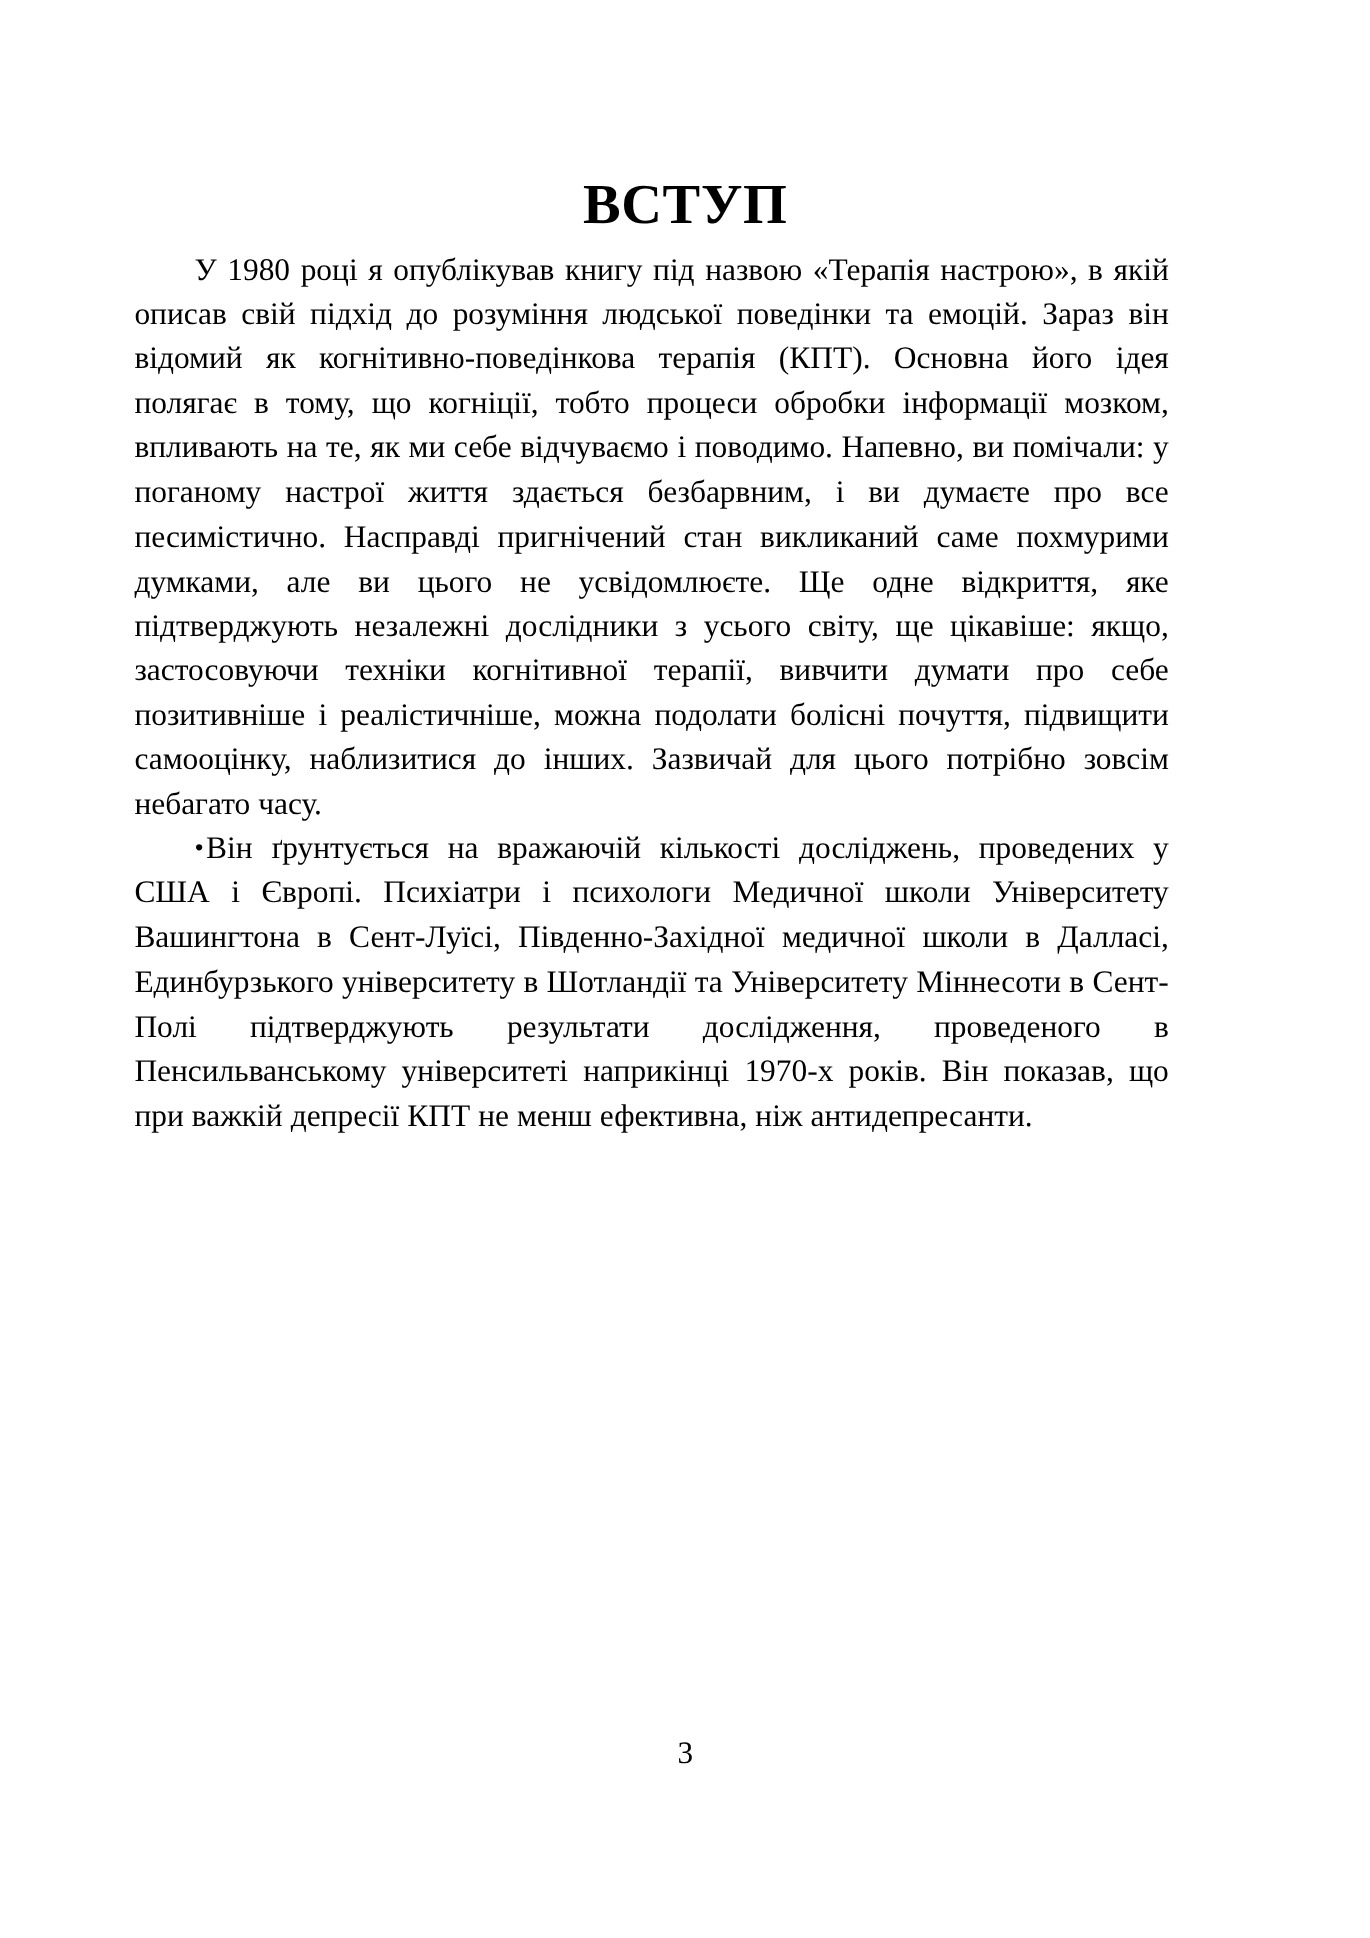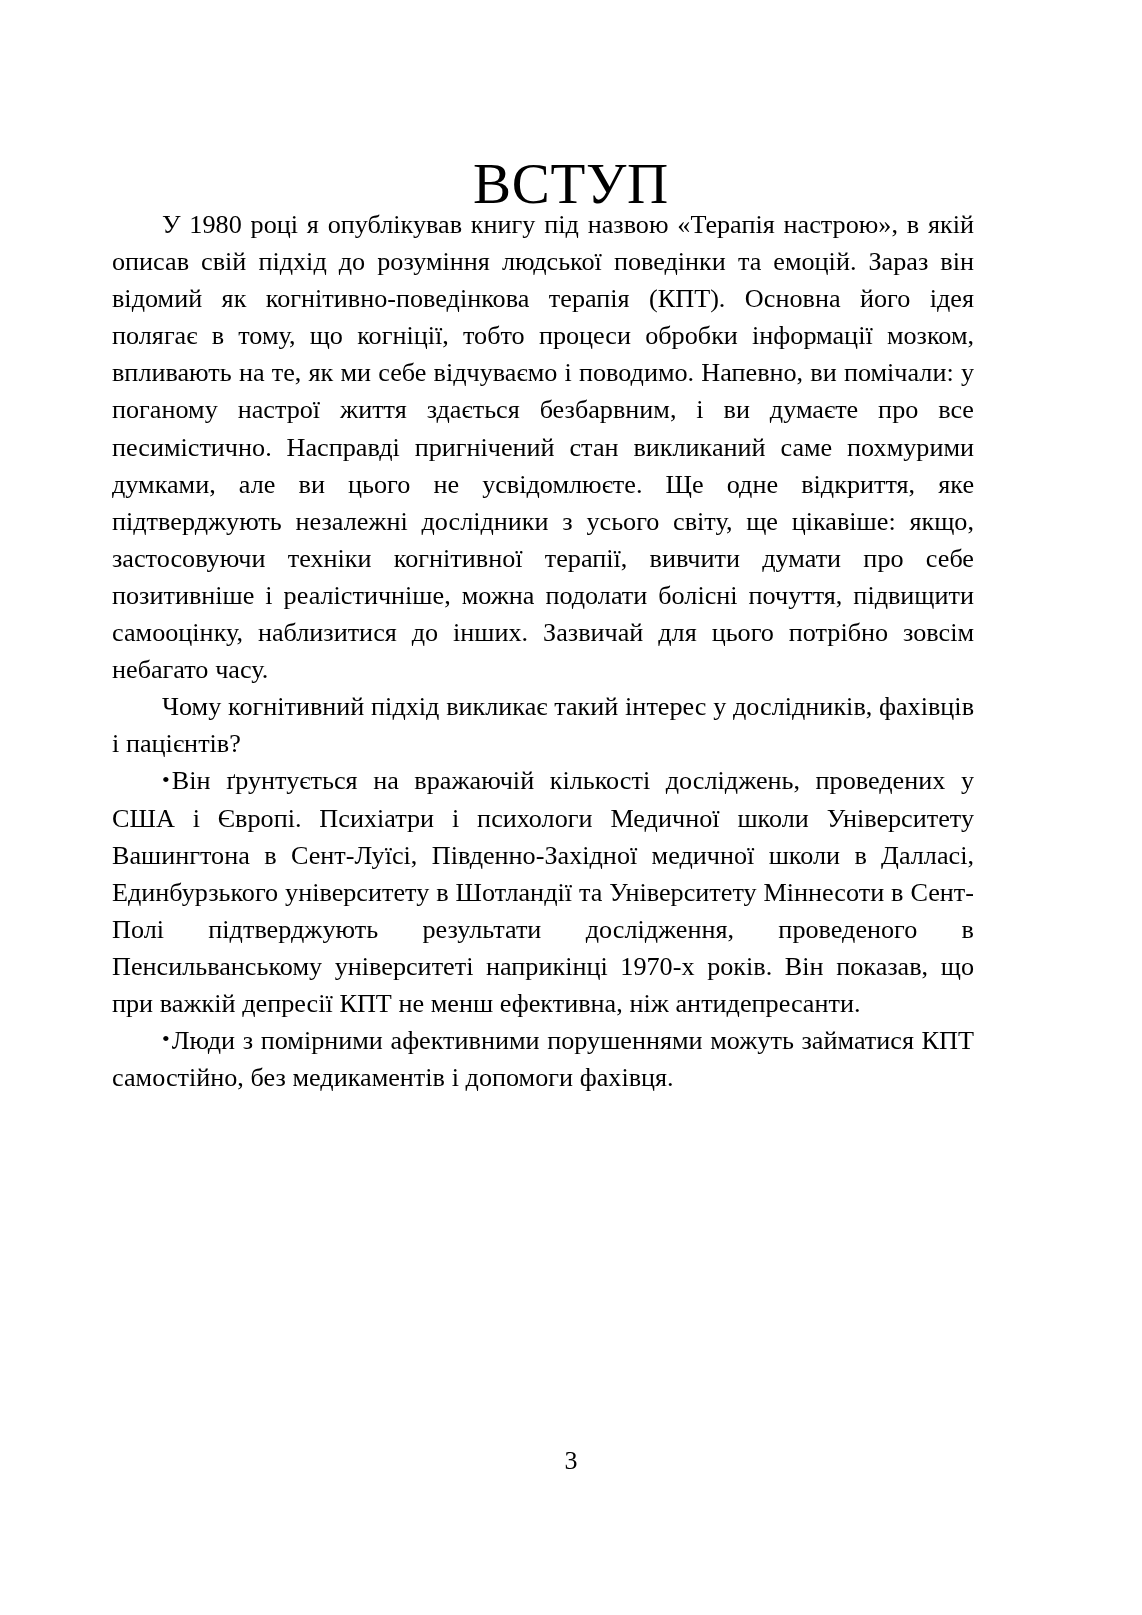--- a/index.html
+++ b/index.html
@@ -21,23 +21,23 @@
     -webkit-font-smoothing: antialiased;
   }
 
   
   .chapter-title {
     position: absolute;
     top: 116px;
     left: 0;
     width: 1142px;
     text-align: center;
-    font-size: 57px;
+    font-size: 47px;
     line-height: 1.05;
-    font-weight: 400;
+    font-weight: 700;
     letter-spacing: 0.012em;
     color: #000000;
   }
 
   
   .text-column {
     position: absolute;
     top: 206px;
     left: 112px;
     width: 862px;
@@ -80,20 +80,18 @@
 </style>
 </head>
 <body>
 
 <div class="page">
 
   <h1 class="chapter-title">ВСТУП</h1>
 
   <div class="text-column">
       <p class="para">У 1980 році я опублікував книгу під назвою «Терапія настрою», в якій описав свій підхід до розуміння людської поведінки та емоцій. Зараз він відомий як когнітивно-поведінкова терапія (КПТ). Основна його ідея полягає в тому, що когніції, тобто процеси обробки інформації мозком, впливають на те, як ми себе відчуваємо і поводимо. Напевно, ви помічали: у поганому настрої життя здається безбарвним, і ви думаєте про все песимістично. Насправді пригнічений стан викликаний саме похмурими думками, але ви цього не усвідомлюєте. Ще одне відкриття, яке підтверджують незалежні дослідники з усього світу, ще цікавіше: якщо, застосовуючи техніки когнітивної терапії, вивчити думати про себе позитивніше і реалістичніше, можна подолати болісні почуття, підвищити самооцінку, наблизитися до інших. Зазвичай для цього потрібно зовсім небагато часу.</p>
-      <p class="para">Чому когнітивний підхід викликає такий інтерес у дослідників, фахівців і пацієнтів?</p>
       <p class="para bulleted"><span class="bullet-mark">•</span><span>Він ґрунтується на вражаючій кількості досліджень, проведених у США і Європі. Психіатри і психологи Медичної школи Університету Вашингтона в Сент-Луїсі, Південно-Західної медичної школи в Далласі, Единбурзького університету в Шотландії та Університету Міннесоти в Сент-Полі підтверджують результати дослідження, проведеного в Пенсильванському університеті наприкінці 1970-х років. Він показав, що при важкій депресії КПТ не менш ефективна, ніж антидепресанти.</span></p>
-      <p class="para bulleted"><span class="bullet-mark">•</span><span>Люди з помірними афективними порушеннями можуть займатися КПТ самостійно, без медикаментів і допомоги фахівця.</span></p>
     </div>
 
   <div class="folio">3</div>
 
 </div>
 
 </body></html>

